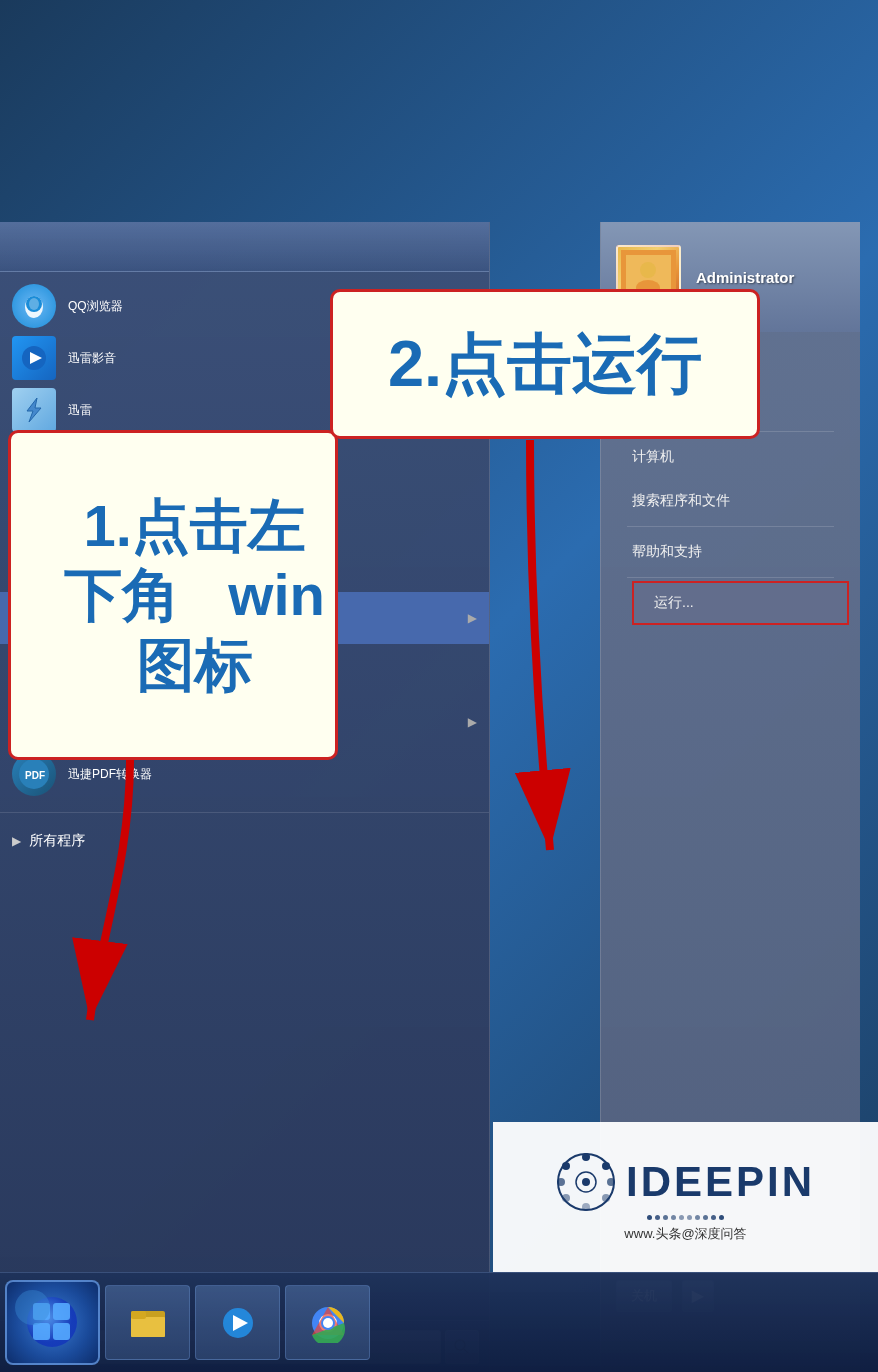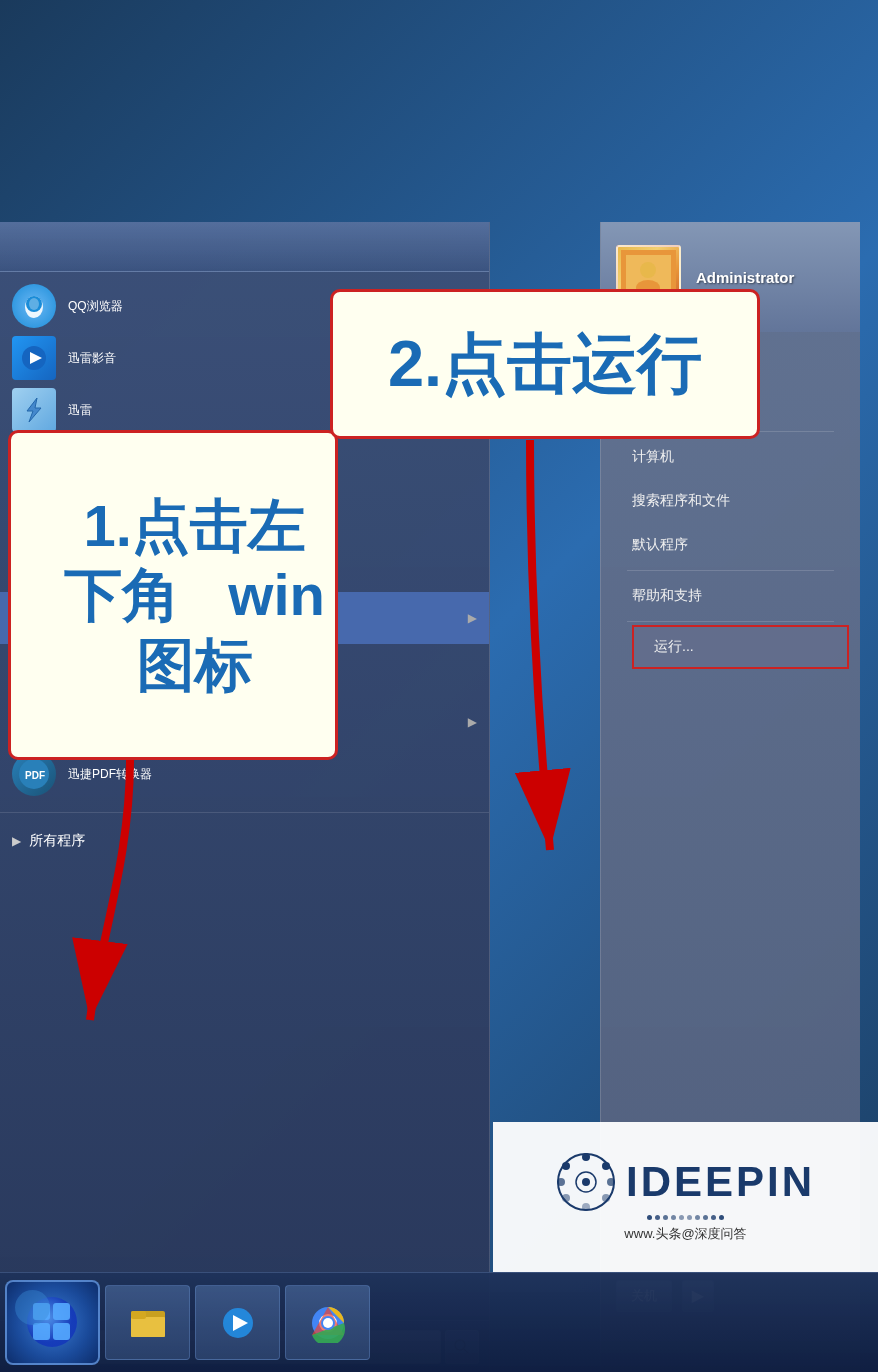--- a/index.html
+++ b/index.html
@@ -641,23 +641,20 @@
       <div class="right-menu-item">
         <span>图片</span>
       </div>
       <div class="right-menu-separator"></div>
       <div class="right-menu-item">
         <span>计算机</span>
       </div>
       <div class="right-menu-item">
         <span>搜索程序和文件</span>
       </div>
-      <div class="right-menu-item">
-        <span>默认程序</span>
-      </div>
       <div class="right-menu-separator"></div>
       <div class="right-menu-item">
         <span>帮助和支持</span>
       </div>
       <div class="right-menu-separator"></div>
 
       <div class="right-menu-item run-item">
         <span>运行...</span>
       </div>
     </div>

